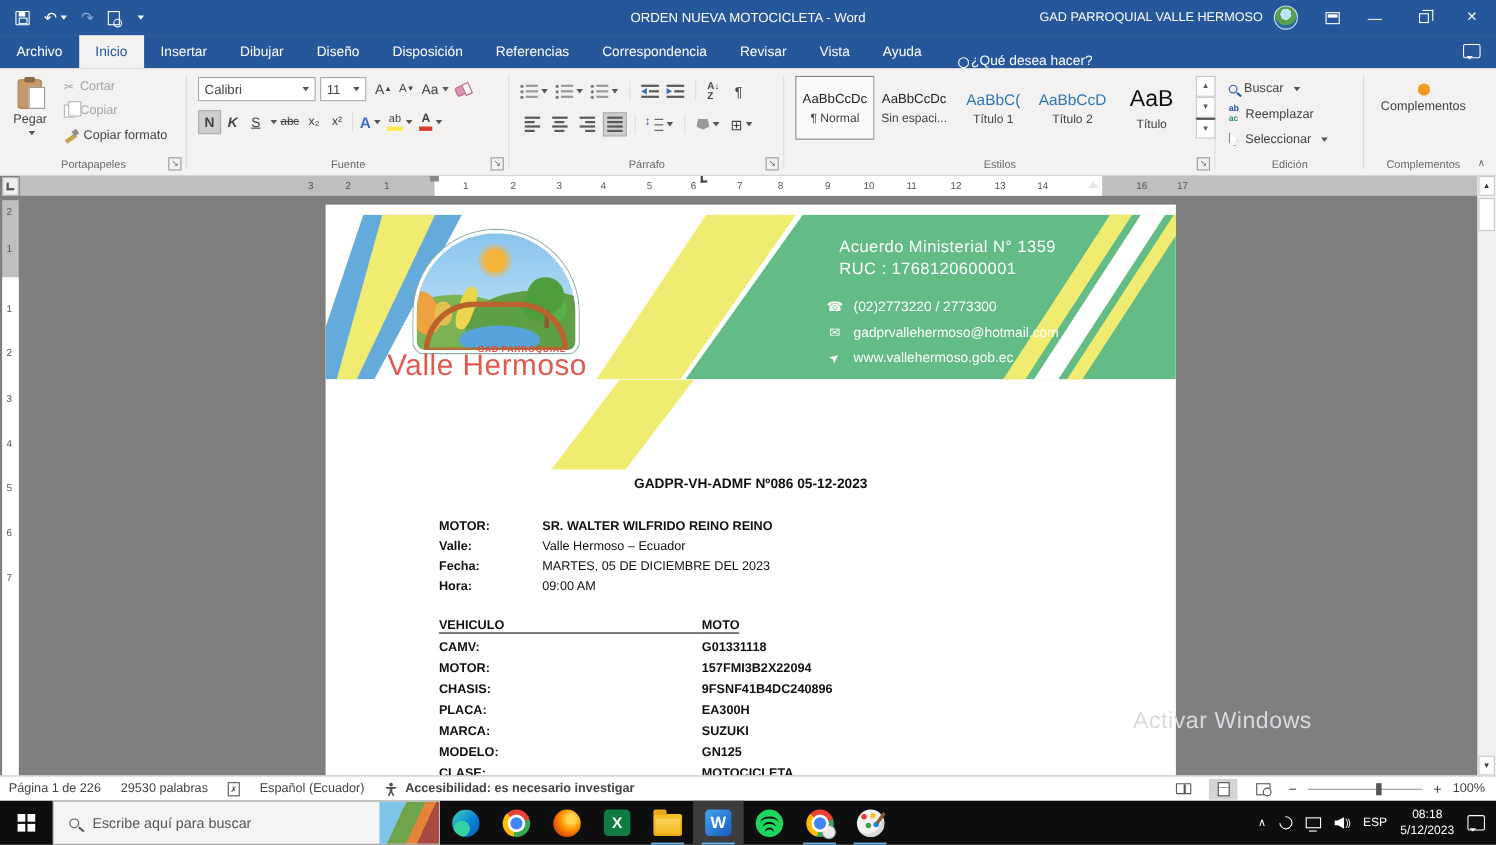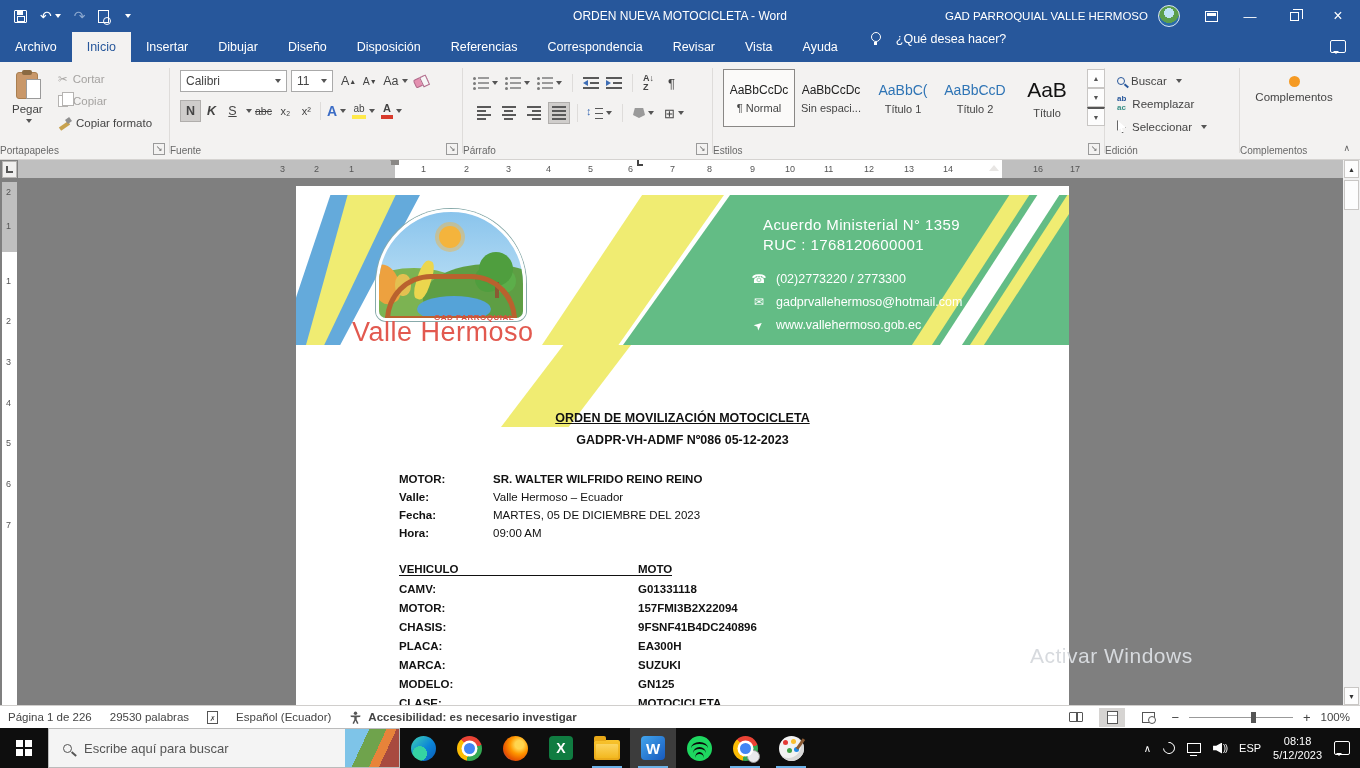--- a/index.html
+++ b/index.html
@@ -19,30 +19,30 @@
 .riboptbox{width:13px;height:11px;border:1.5px solid #fff;position:relative}
 .riboptbox::after{content:"";position:absolute;left:1px;right:1px;top:1px;height:3px;background:#fff}
 .resticon{width:9px;height:9px;border:1.2px solid #fff;position:relative}
 .resticon::before{content:"";position:absolute;left:2px;top:-4px;width:9px;height:9px;border:1.2px solid #fff;border-bottom:none;border-left:none}
 .dd{width:0;height:0;border-left:3px solid transparent;border-right:3px solid transparent;border-top:4px solid #555;display:inline-block;margin-left:3px;vertical-align:middle}
 .ddw{border-top-color:#fff}
 
 .tabsrow{position:absolute;left:0;top:32px;right:0;height:30px;background:#27579b;display:flex;align-items:stretch;color:#fff;font-size:12.5px}
 .rtab{padding:0 15px;display:flex;align-items:center}
 .rtab.active{background:#f3f2f1;color:#27579b}
-.tellme{display:flex;align-items:flex-start;gap:15px;margin-left:18px}
+.tellme{display:flex;align-items:flex-end;gap:2px;margin-left:18px}
 .bulb{width:10px;height:10px;border:1.5px solid #fff;border-radius:50%;position:relative}
 .bulb::after{content:"";position:absolute;left:2.5px;top:9px;width:3px;height:3px;background:#fff}
 .commentic{position:absolute;right:14px;top:8px;width:16px;height:13px;border:1.5px solid #fff;border-radius:2px}
 .commentic::after{content:"";position:absolute;left:2px;bottom:-5px;border:3px solid transparent;border-top-color:#fff}
 
 .ribbon{position:absolute;left:0;top:62px;right:0;height:98px;background:#f3f2f1;border-bottom:1px solid #d5d3d1;color:#444}
 .group{position:absolute;top:0;bottom:0}
 .group .sep{position:absolute;right:0;top:6px;bottom:6px;width:1px;background:#dedcda}
-.glabel{position:absolute;bottom:3px;left:0;right:0;text-align:left;font-size:10px;color:#686868}
+.glabel{position:absolute;bottom:3px;left:0;right:0;text-align:center;font-size:10px;color:#686868}
 .launch{position:absolute;bottom:4px;right:5px;width:12px;height:12px;border:1px solid #9a9a9a;font-size:8px;line-height:10px;text-align:center;color:#666}
 .bigbtn{display:flex;flex-direction:column;align-items:center;gap:4px;font-size:11.5px;padding-top:8px}
 .clipic{width:22px;height:27px;background:#c9986a;border-radius:3px;position:relative;border:1px solid #a97f50}
 .clipic::before{content:"";position:absolute;left:5px;top:-3px;width:10px;height:5px;background:#8a6a42;border-radius:2px}
 .clipic::after{content:"";position:absolute;right:-4px;top:6px;width:13px;height:18px;background:#fff;border:1px solid #9a9a9a}
 .smrow{display:flex;align-items:center;gap:5px;font-size:11.5px;height:22px;white-space:nowrap}
 .dis{color:#a5a3a1}
 .copyic{width:10px;height:12px;border:1.2px solid #b5b3b1;position:relative;background:#fff}
 .copyic::before{content:"";position:absolute;left:3px;top:-4px;width:10px;height:12px;border:1.2px solid #b5b3b1;background:#fff}
 .brushic{width:13px;height:13px;position:relative}
@@ -606,21 +606,20 @@
           <span class="tree"></span>
           <span class="trunk"></span>
           <span class="bridge"></span>
         </div>
         <div class="brand-small">GAD PARROQUIAL</div>
         <div class="brand-big">Valle Hermoso</div>
       </div>
     </div>
     <div class="b-yel3"></div>
 
-    <div class="dtitle1">ORDEN DE MOVILIZACIÓN MOTOCICLETA</div>
     <div class="dtitle2">GADPR-VH-ADMF Nº086 05-12-2023</div>
 
     <div class="frow" style="top:287px"><span class="lab">MOTOR:</span><span class="valb">SR. WALTER WILFRIDO REINO REINO</span></div>
     <div class="frow" style="top:305px"><span class="lab">Valle:</span><span class="val">Valle Hermoso – Ecuador</span></div>
     <div class="frow" style="top:323px"><span class="lab">Fecha:</span><span class="val">MARTES, 05 DE DICIEMBRE DEL 2023</span></div>
     <div class="frow" style="top:341px"><span class="lab">Hora:</span><span class="val">09:00 AM</span></div>
 
     <div class="vhead" style="top:377px"><span class="c1">VEHICULO</span><span class="c2">MOTO</span></div>
     <div class="vrow" style="top:397px"><span class="lab">CAMV:</span><span>G01331118</span></div>
     <div class="vrow" style="top:416px"><span class="lab">MOTOR:</span><span>157FMI3B2X22094</span></div>

